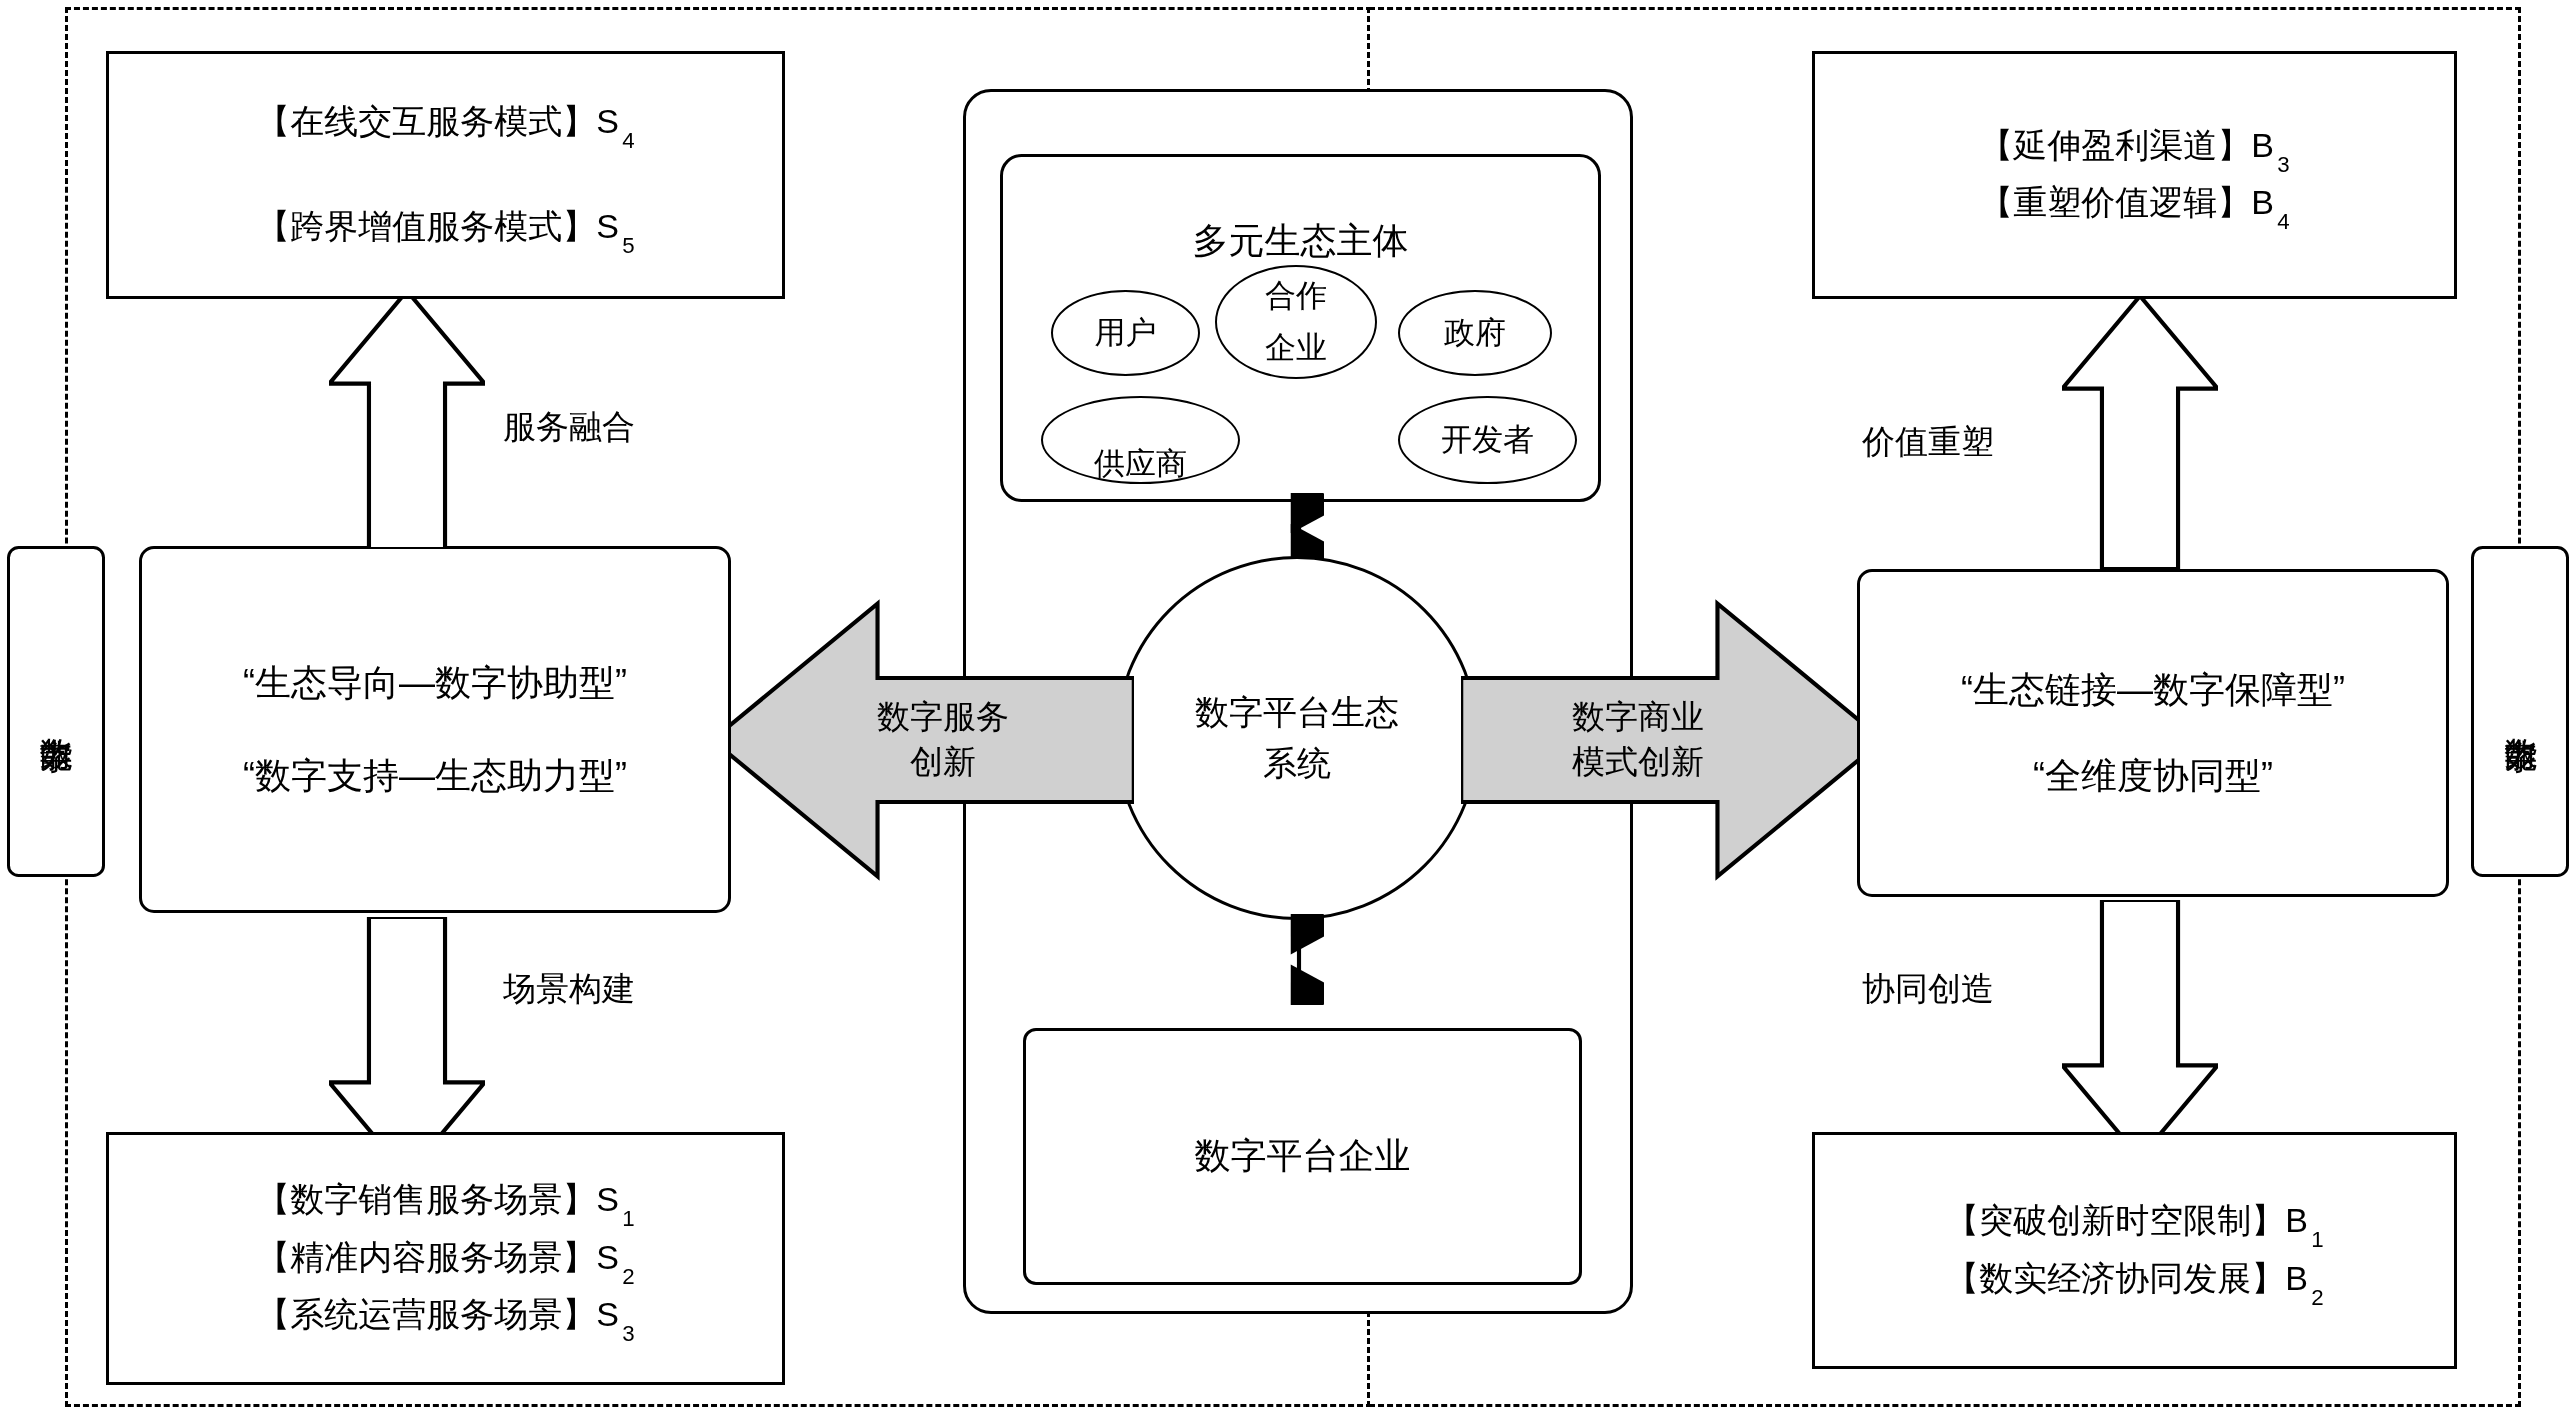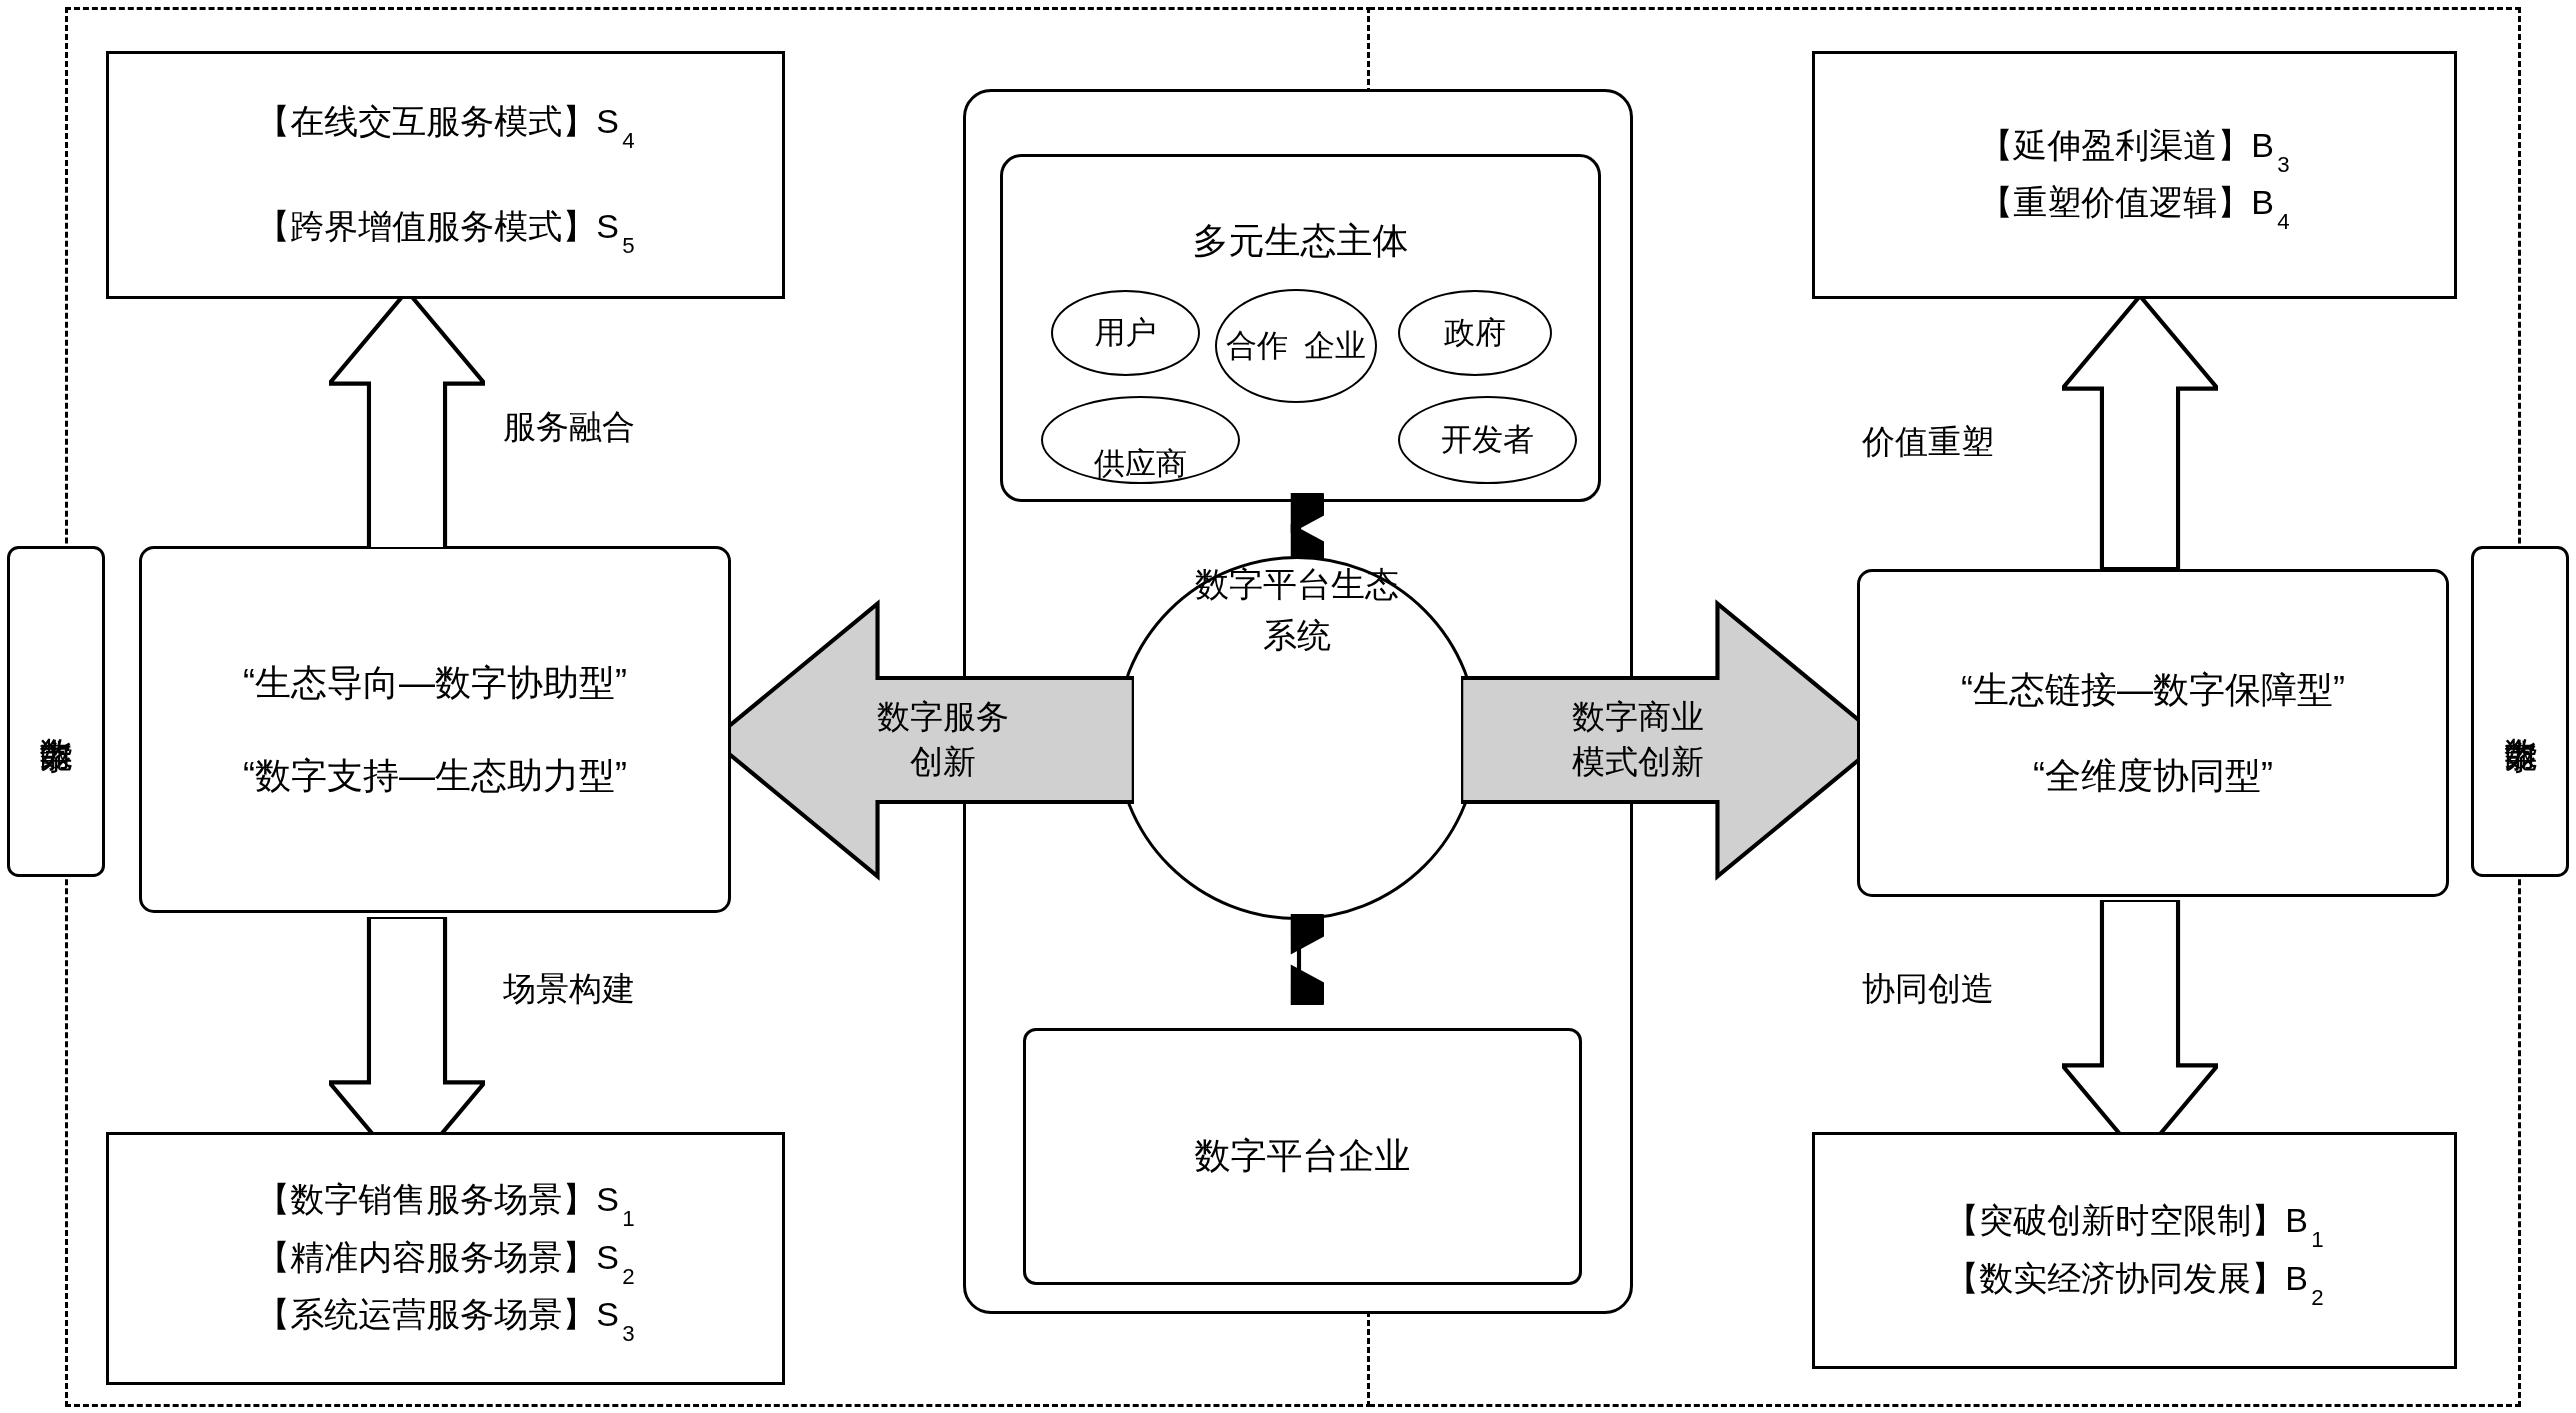--- a/index.html
+++ b/index.html
@@ -77,20 +77,21 @@
     line-height: 1.15;
   }
 
   
   .circle {
     border: 3.3px solid #000;
     border-radius: 50%;
     background: #ffffff;
     display: flex;
     align-items: center;
+    justify-content: center;
     text-align: center;
     font-size: 34px;
     line-height: 1.5;
   }
 
   .vlabel {
     font-size: 33px;
     line-height: 1.3;
     text-align: center;
   }
@@ -134,21 +135,21 @@
   <div class="abs rounded-box" style="left:963px; top:89px; width:670px; height:1225px;"></div>
 
   <div class="abs rounded-box" style="left:1000px; top:154px; width:601px; height:348px; border-radius:21.5px;"></div>
 
   <div class="abs" style="left:1000px; top:217px; width:601px; text-align:center; font-size:36px;">多元生态主体</div>
 
   <div class="abs ellipse" style="left:1051px; top:290px; width:149px; height:86px;">
     <span>用户</span>
   </div>
 
-  <div class="abs ellipse" style="left:1215px; top:289px; width:162px; height:114px; gap:16px;">
+  <div class="abs ellipse" style="left:1215px; top:265px; width:162px; height:114px; flex-direction:column;gap:16px;">
     <span>合作</span>
     <span>企业</span>
   </div>
 
   <div class="abs ellipse" style="left:1398px; top:290px; width:154px; height:86px;">
     <span>政府</span>
   </div>
 
   <div class="abs ellipse" style="left:1041px; top:396px; width:199px; height:88px;align-items:flex-end;">
     <span>供应商</span>

